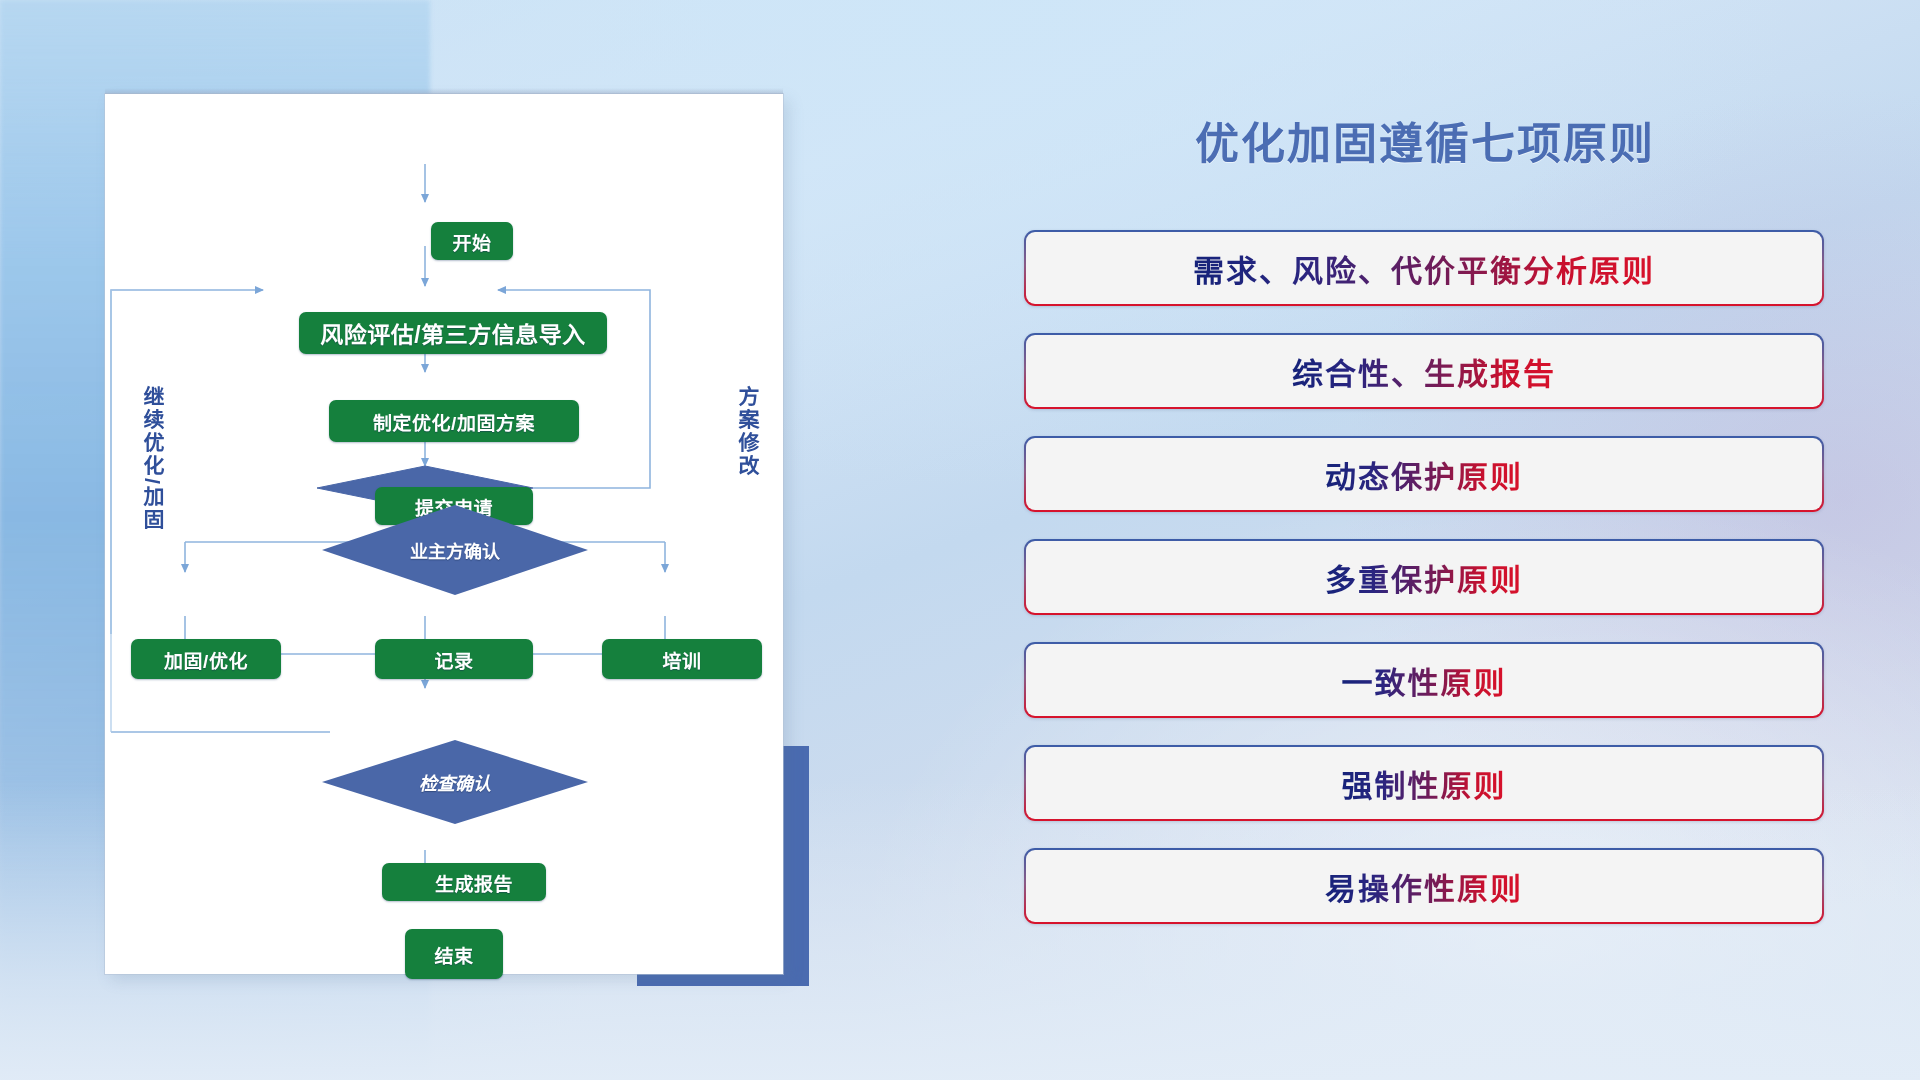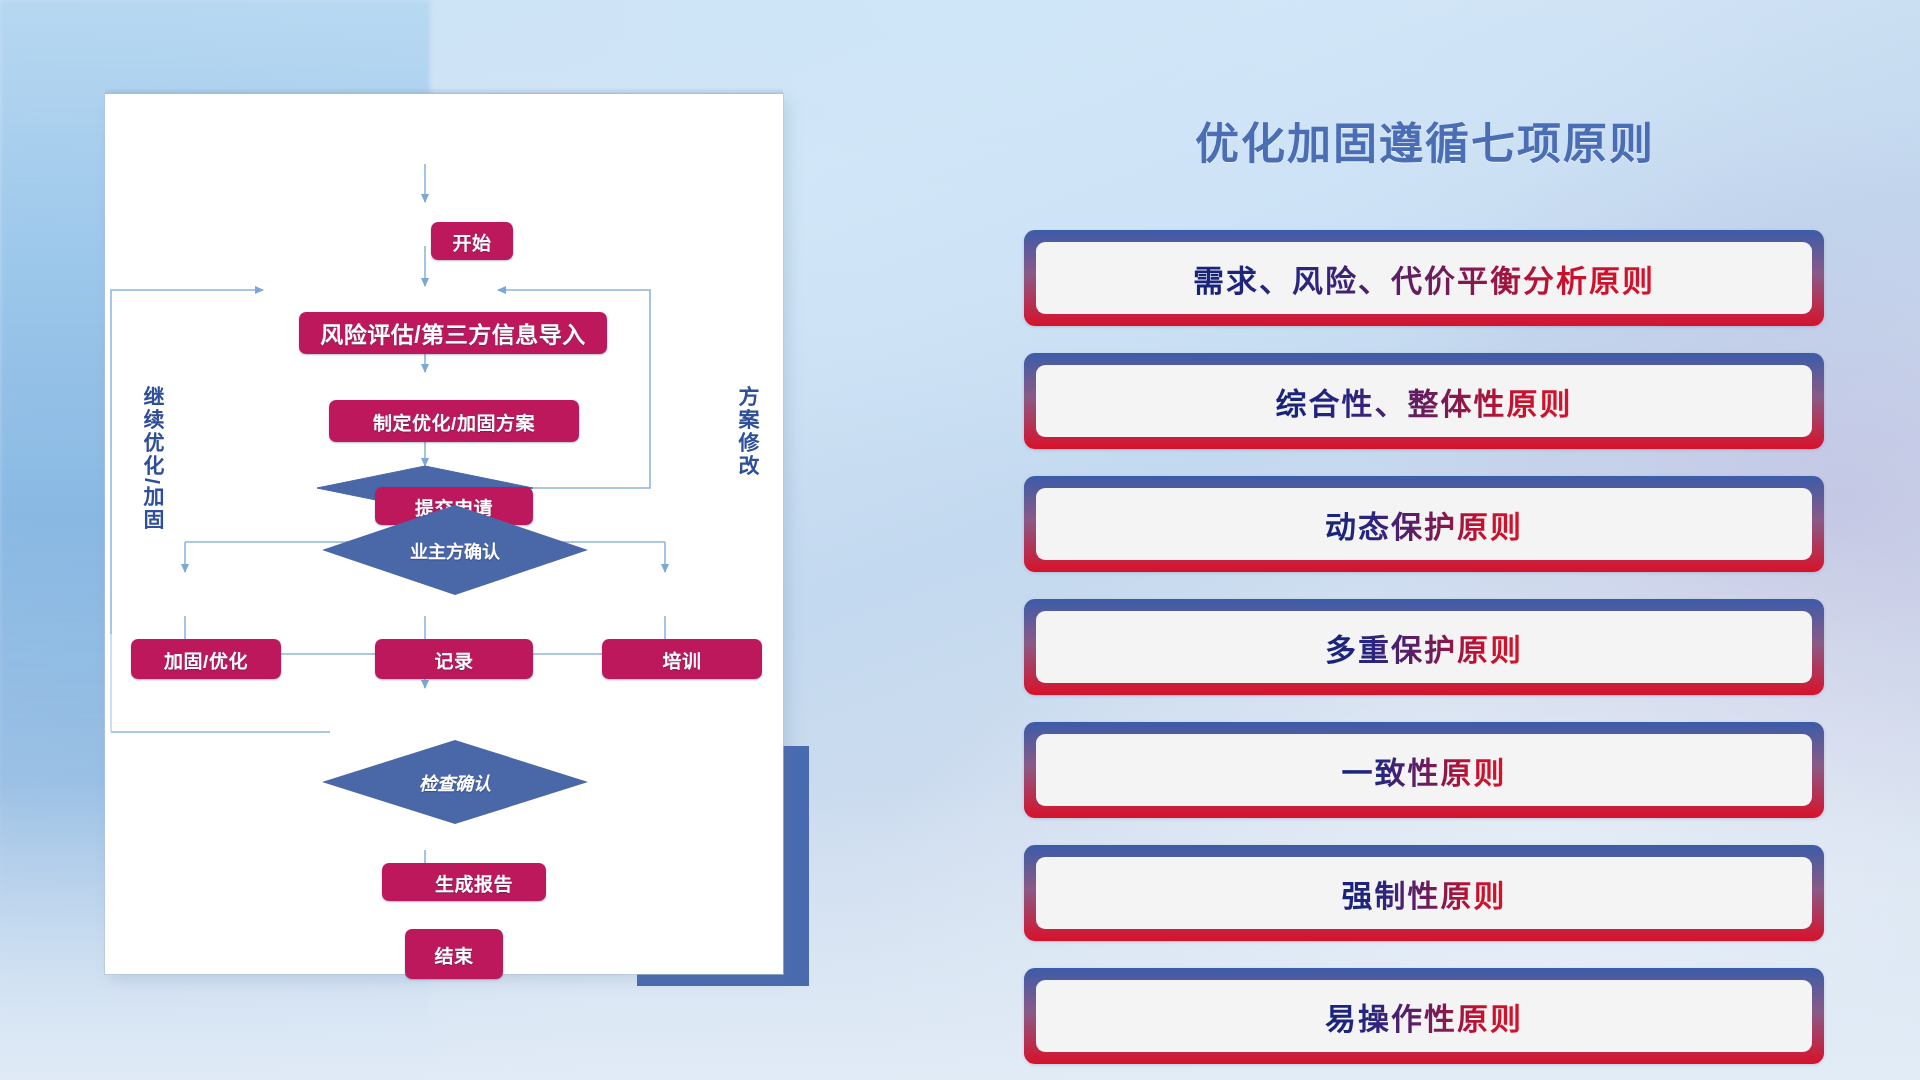--- a/index.html
+++ b/index.html
@@ -51,21 +51,21 @@
   #card-top-shade{
     position:absolute;left:0;top:-6px;width:678px;height:6px;
     background:linear-gradient(180deg,rgba(150,165,190,.0),rgba(150,165,190,.45));
   }
 
   
   #flow-svg{position:absolute;left:105px;top:94px;width:678px;height:880px;}
 
   .node{
     position:absolute;
-    background:#be185d;
+    background:#15803d;
     color:#ffffff;
     border-radius:7px;
     display:flex;align-items:center;justify-content:center;
     font-weight:700;
     letter-spacing:.5px;
     text-shadow:0 1px 1px rgba(25,45,85,.45);
     box-shadow:0 1px 2px rgba(40,65,110,.35);
     white-space:nowrap;
     user-select:none;
   }
@@ -91,21 +91,21 @@
   #panel-title{
     position:absolute;left:0;top:28px;width:830px;text-align:center;
     font-size:44px;font-weight:700;color:#4b6db3;letter-spacing:2px;
     text-shadow:0 1px 0 rgba(255,255,255,.55);
   }
   #principle-list{position:absolute;left:14px;top:150px;width:800px;}
   .principle-item{
     position:relative;
     height:72px;margin-bottom:27px;
     border-radius:11px;
-    padding:12px;
+    padding:2px;
     background:linear-gradient(180deg,#3b5ca8 0%,#8a5a86 46%,#d8112a 100%);
     box-shadow:0 1px 3px rgba(80,100,140,.25);
   }
   .principle-inner{
     width:100%;height:100%;
     border-radius:9px;
     background:#f4f4f4;
     display:flex;align-items:center;justify-content:center;
   }
   .principle-text{
@@ -224,21 +224,21 @@
   <div id="principle-list">
 
     <div class="principle-item">
       <div class="principle-inner">
         <span class="principle-text">需求、风险、代价平衡分析原则</span>
       </div>
     </div>
 
     <div class="principle-item">
       <div class="principle-inner">
-        <span class="principle-text">综合性、整体性原则</span>
+        <span class="principle-text">综合性、生成报告</span>
       </div>
     </div>
 
     <div class="principle-item">
       <div class="principle-inner">
         <span class="principle-text">动态保护原则</span>
       </div>
     </div>
 
     <div class="principle-item">

